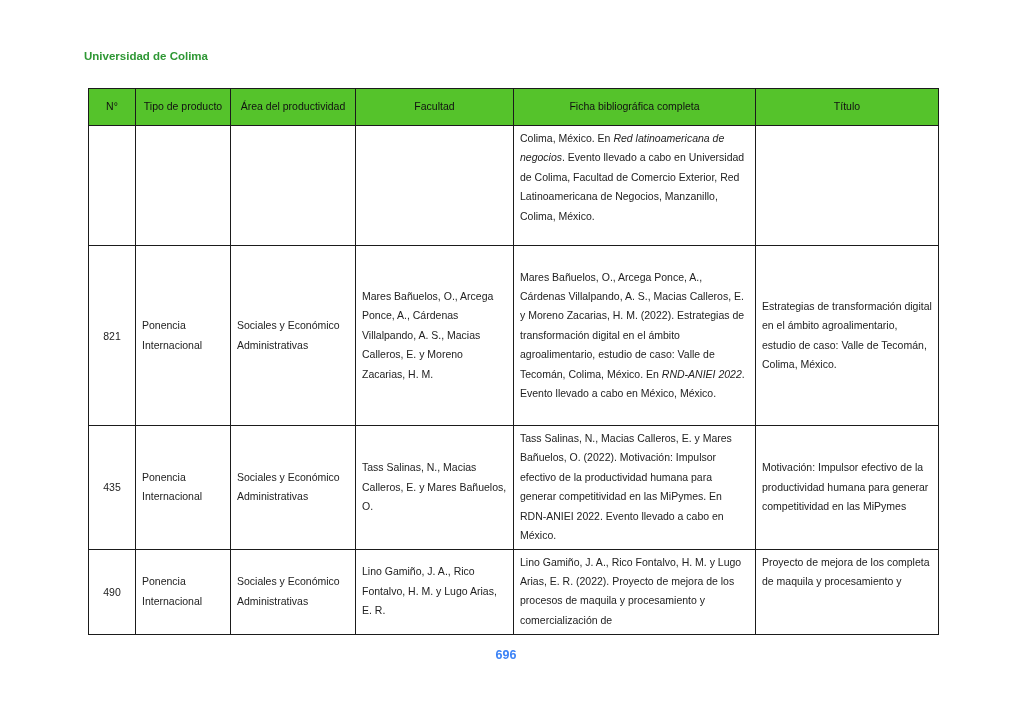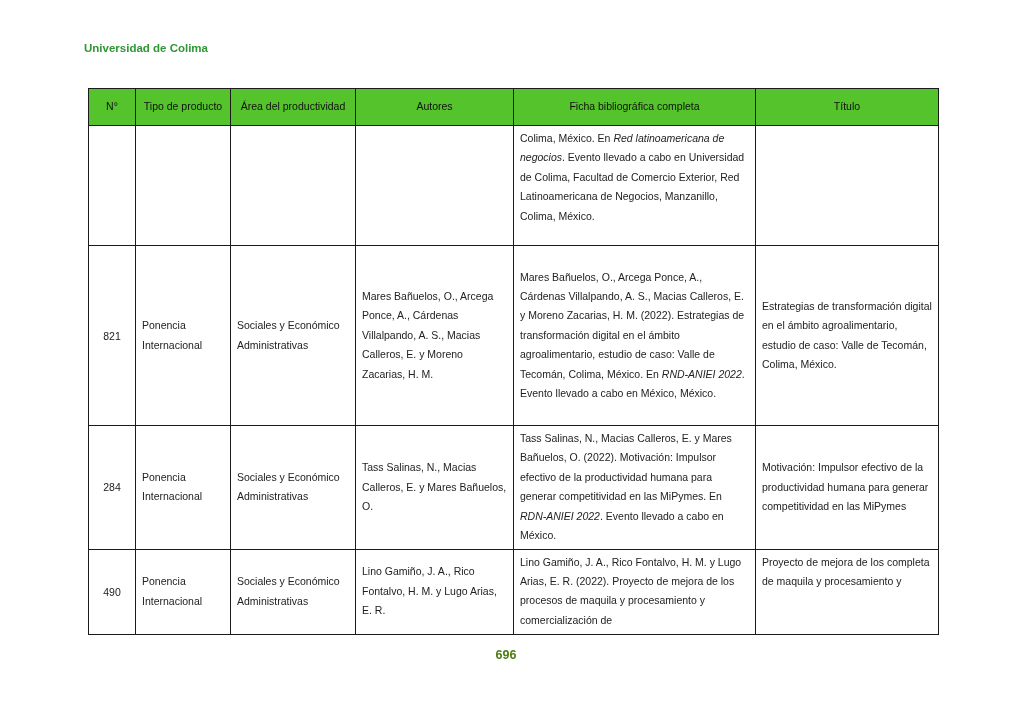--- a/index.html
+++ b/index.html
@@ -5,21 +5,21 @@
   * { margin: 0; padding: 0; box-sizing: border-box; }
   html, body { width: 1012px; height: 715px; background: #ffffff; }
   body {
     font-family: "Liberation Sans", sans-serif;
     color: #222222;
     position: relative;
   }
   .doc-title {
     position: absolute;
     left: 84px;
-    top: 42px;
+    top: 50px;
     font-size: 11.5px;
     font-weight: bold;
     color: #2e9734;
   }
   table.bib {
     position: absolute;
     left: 88px;
     top: 88px;
     width: 850px;
     border-collapse: collapse;
@@ -50,21 +50,21 @@
   tr.h-r4 { height: 85px; }
   tr.h-r1 td.c-ficha, tr.h-r4 td.c-ficha, tr.h-r4 td.c-titulo { vertical-align: top; }
   .page-number {
     position: absolute;
     left: 0;
     top: 648px;
     width: 1012px;
     text-align: center;
     font-size: 12.5px;
     font-weight: bold;
-    color: #4d7c0f;
+    color: #3b82f6;
   }
 </style>
 </head>
 <body>
 
 <div>
 
   <div class="doc-title">Universidad de Colima</div>
 
   <table class="bib">
@@ -74,21 +74,21 @@
       <col style="width:125px">
       <col style="width:158px">
       <col style="width:242px">
       <col style="width:183px">
     </colgroup>
     <thead>
       <tr>
         <th>N°</th>
         <th>Tipo de producto</th>
         <th>Área del productividad</th>
-        <th>Autores</th>
+        <th>Facultad</th>
         <th>Ficha bibliográfica completa</th>
         <th>Título</th>
       </tr>
     </thead>
     <tbody>
       <tr class="h-r1">
         <td class="c-num"></td>
         <td class="c-tipo"></td>
         <td class="c-area"></td>
         <td class="c-autores"></td>
@@ -97,25 +97,25 @@
       </tr>
       <tr class="h-r2">
         <td class="c-num">821</td>
         <td class="c-tipo">Ponencia Internacional</td>
         <td class="c-area">Sociales y Económico Administrativas</td>
         <td class="c-autores">Mares Bañuelos, O., Arcega Ponce, A., Cárdenas Villalpando, A. S., Macias Calleros, E. y Moreno Zacarias, H. M.</td>
         <td class="c-ficha"><span>Mares Bañuelos, O., Arcega Ponce, A., Cárdenas Villalpando, A. S., Macias Calleros, E. y Moreno Zacarias, H. M. (2022). Estrategias de transformación digital en el ámbito agroalimentario, estudio de caso: Valle de Tecomán, Colima, México. En </span><span style="font-style: italic; margin-top: 8px;">RND-ANIEI 2022</span><span>. Evento llevado a cabo en México, México.</span></td>
         <td class="c-titulo">Estrategias de transformación digital en el ámbito agroalimentario, estudio de caso: Valle de Tecomán, Colima, México.</td>
       </tr>
       <tr class="h-r3">
-        <td class="c-num">284</td>
+        <td class="c-num">435</td>
         <td class="c-tipo">Ponencia Internacional</td>
         <td class="c-area">Sociales y Económico Administrativas</td>
         <td class="c-autores">Tass Salinas, N., Macias Calleros, E. y Mares Bañuelos, O.</td>
-        <td class="c-ficha"><span>Tass Salinas, N., Macias Calleros, E. y Mares Bañuelos, O. (2022). Motivación: Impulsor efectivo de la productividad humana para generar competitividad en las MiPymes. En </span><span style="font-style: italic;">RDN-ANIEI 2022</span><span>. Evento llevado a cabo en México.</span></td>
+        <td class="c-ficha"><span>Tass Salinas, N., Macias Calleros, E. y Mares Bañuelos, O. (2022). Motivación: Impulsor efectivo de la productividad humana para generar competitividad en las MiPymes. En </span><span style="">RDN-ANIEI 2022</span><span>. Evento llevado a cabo en México.</span></td>
         <td class="c-titulo">Motivación: Impulsor efectivo de la productividad humana para generar competitividad en las MiPymes</td>
       </tr>
       <tr class="h-r4">
         <td class="c-num">490</td>
         <td class="c-tipo">Ponencia Internacional</td>
         <td class="c-area">Sociales y Económico Administrativas</td>
         <td class="c-autores">Lino Gamiño, J. A., Rico Fontalvo, H. M. y Lugo Arias, E. R.</td>
         <td class="c-ficha"><span>Lino Gamiño, J. A., Rico Fontalvo, H. M. y Lugo Arias, E. R. (2022). Proyecto de mejora de los procesos de maquila y procesamiento y comercialización de</span></td>
         <td class="c-titulo">Proyecto de mejora de los completa de maquila y procesamiento y</td>
       </tr>

